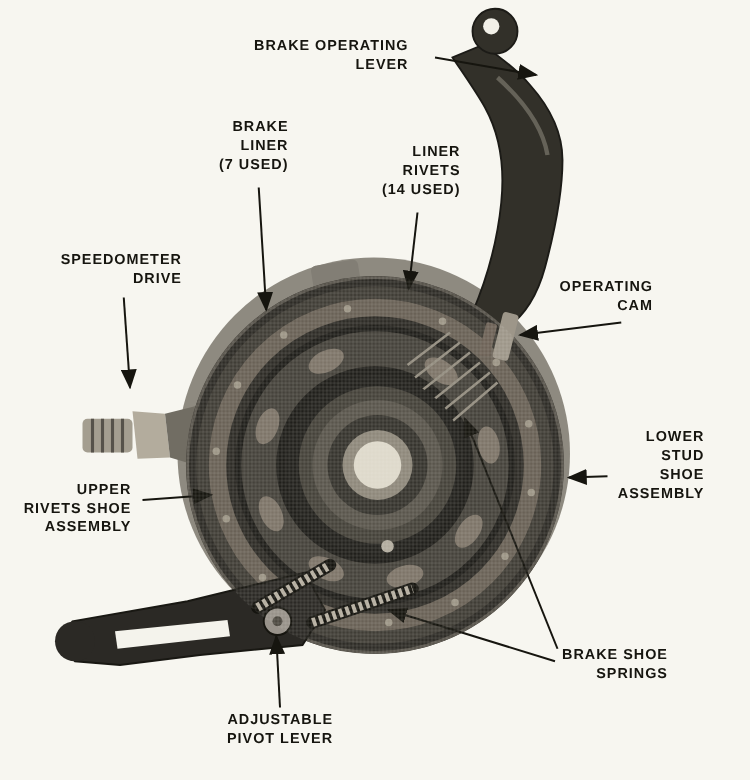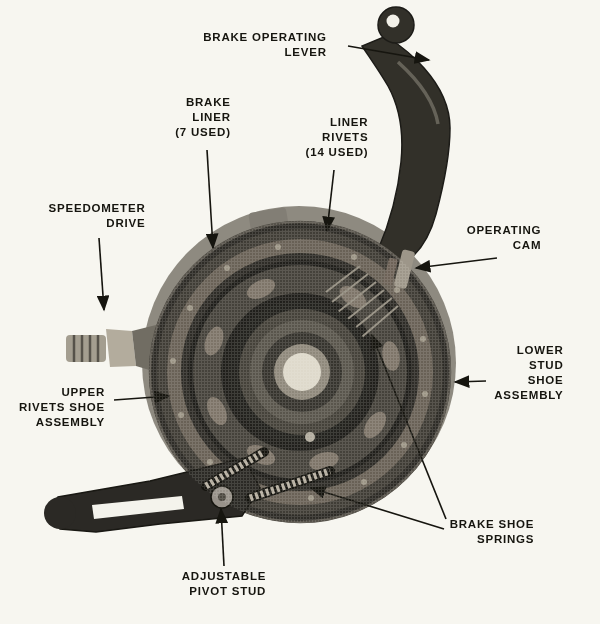--- a/index.html
+++ b/index.html
@@ -161,26 +161,26 @@
   <div class="lbl" style="left:265px;top:30px">BRAKE OPERATING
 LEVER</div>
   <div class="lbl" style="left:203px;top:95px">BRAKE
 LINER
 (7 USED)</div>
   <div class="lbl" style="left:337px;top:115px">LINER
 RIVETS
 (14 USED)</div>
   <div class="lbl" style="left:97px;top:201px">SPEEDOMETER
 DRIVE</div>
-  <div class="lbl" style="left:504px;top:223px">OPERATING
+  <div class="lbl" style="left:485px;top:223px">OPERATING
 CAM</div>
   <div class="lbl" style="left:527px;top:343px">LOWER
 STUD SHOE
 ASSEMBLY</div>
   <div class="lbl" style="left:62px;top:385px">UPPER
 RIVETS SHOE
 ASSEMBLY</div>
   <div class="lbl" style="left:492px;top:517px">BRAKE SHOE
 SPRINGS</div>
   <div class="lbl" style="left:224px;top:569px">ADJUSTABLE
-PIVOT STUD</div>
+PIVOT LEVER</div>
 
 </div>
 
 </body></html>

